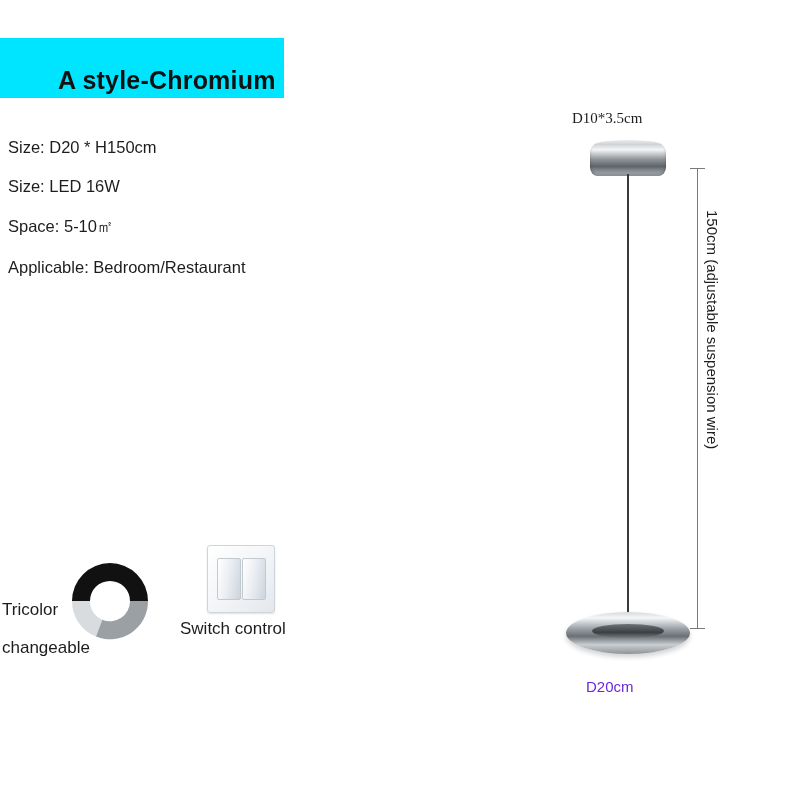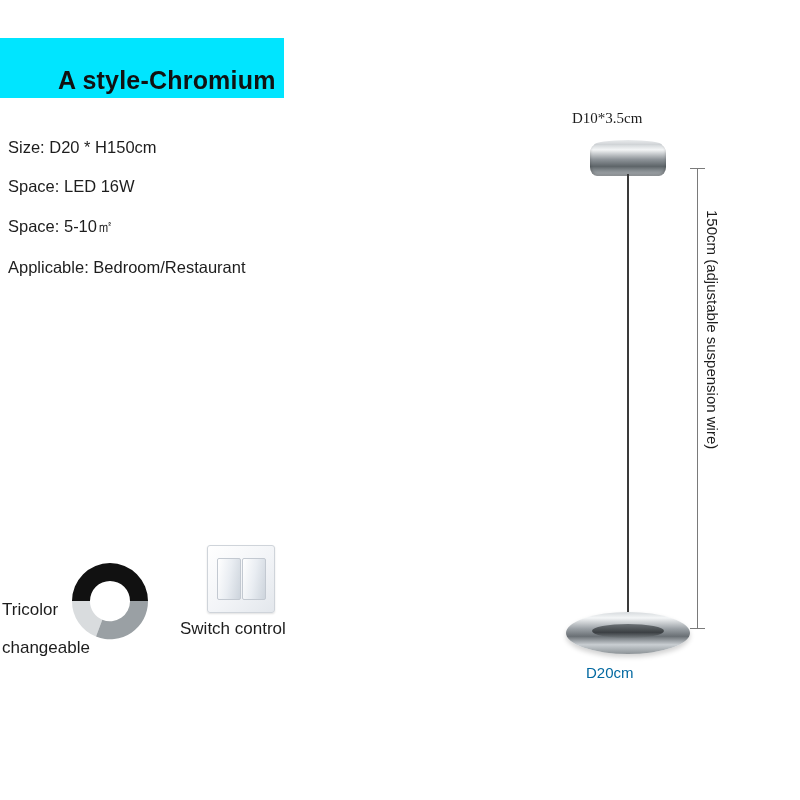--- a/index.html
+++ b/index.html
@@ -187,23 +187,23 @@
     top: 524px;
     width: 72px;
     height: 14px;
     border-radius: 50%;
     background: linear-gradient(180deg, #5e6468 0%, #2f3336 60%, #787e82 100%);
     opacity: 0.85;
   }
   #bottom-dim-label {
     position: absolute;
     left: 86px;
-    top: 564px;
+    top: 578px;
     font-size: 15px;
-    color: #0369a1;
+    color: #6d28d9;
     white-space: nowrap;
   }
 
   
   #dim-line {
     position: absolute;
     left: 197px;
     top: 68px;
     width: 1px;
     height: 460px;
@@ -230,21 +230,21 @@
   }
 </style>
 </head>
 <body>
 
 <div id="title-banner"></div>
 <div id="title-text">A style-Chromium</div>
 
 <div id="spec-list">
   <div class="spec-line">Size: D20 * H150cm</div>
-  <div class="spec-line">Space: LED 16W</div>
+  <div class="spec-line">Size: LED 16W</div>
   <div class="spec-line">Space: 5-10㎡</div>
   <div class="spec-line">Applicable: Bedroom/Restaurant</div>
 </div>
 
 <div id="features">
 
   <div id="switch-block">
     <div id="switch-plate">
       <div class="rocker" id="rocker-left"></div>
       <div class="rocker" id="rocker-right"></div>

